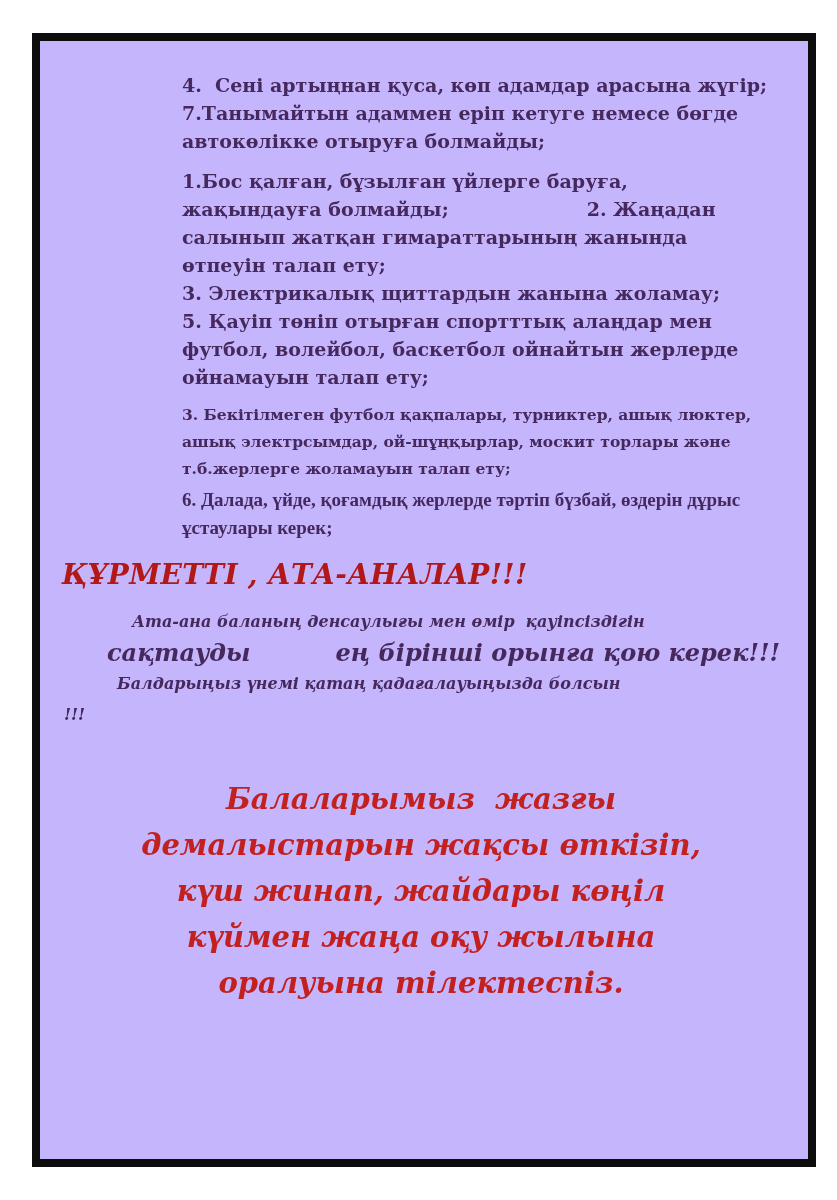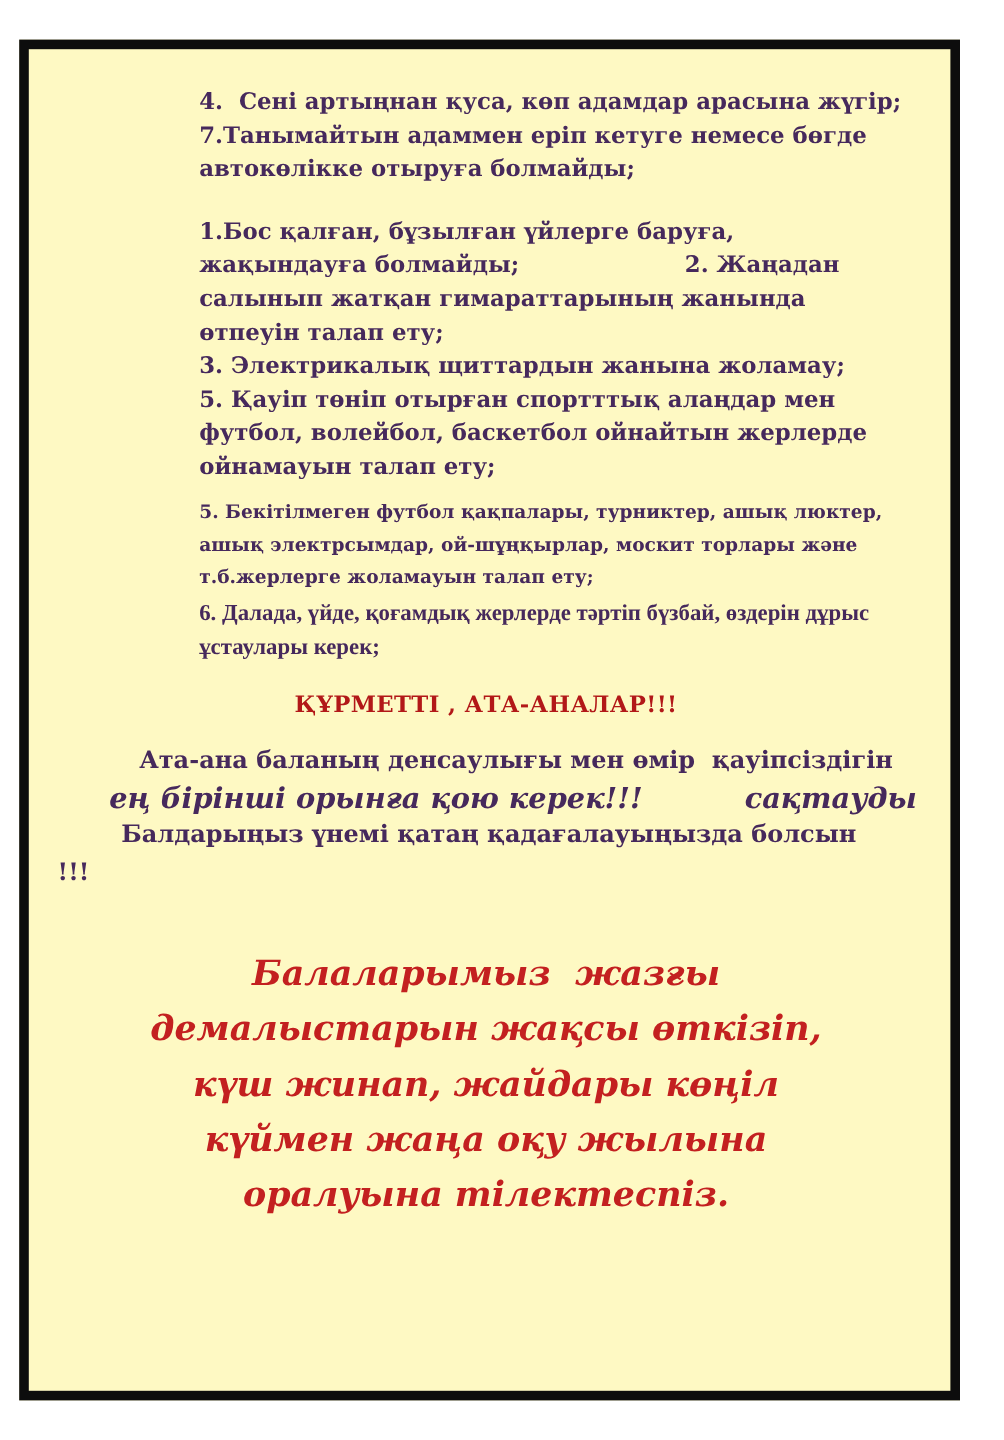--- a/index.html
+++ b/index.html
@@ -9,40 +9,40 @@
     --farewell-red:#c32020;
     --border:#0d0d0d;
   }
   html,body{margin:0;padding:0;}
   body{
     width:837px;height:1200px;position:relative;background:#ffffff;
     font-family:"DejaVu Serif","Liberation Serif",serif;
     -webkit-font-smoothing:antialiased;
   }
   .frame{
-    position:absolute;left:16px;top:33px;width:784px;height:1134px;
-    border:8px solid var(--border);box-sizing:border-box;background:#fef9c3;
+    position:absolute;left:32px;top:33px;width:784px;height:1134px;
+    border:8px solid var(--border);box-sizing:border-box;background:#c4b5fd;
   }
   .content{
     padding:30px 28px 0 22px;color:var(--body-text);font-weight:bold;
   }
   p{margin:0;white-space:pre-wrap;}
   .body-text{font-size:19px;line-height:28px;}
   .top-list{margin-left:120px;width:592px;}
   .section-heading{margin-top:14px;width:690px;text-indent:62px;}
-  .main-list{margin-top:24px;margin-left:120px;width:588px;}
+  .main-list{margin-top:12px;margin-left:120px;width:588px;}
   .rule-5{font-size:15.5px;line-height:27px;margin-top:10px;}
   .rule-6{margin-top:4px;font-family:Liberation Serif, serif;}
   .num-red{color:var(--accent-red);}
   .mid-gap{display:inline-block;width:138px;}
   .parents-heading{
-    margin-top:18px;text-align:center;color:var(--heading-red);
-    font-size:19px;line-height:30px;letter-spacing:0.3px;
+    margin-top:18px;text-align:left;color:var(--heading-red);
+    font-size:28px;line-height:30px;letter-spacing:0.3px;font-style:italic;
   }
-  .appeal{font-size:20px;line-height:31px;}
+  .appeal{font-style:italic;font-size:16px;line-height:31px;}
   .appeal-line1{margin-top:16px;padding-left:70px;}
   .appeal-line2{
     display:flex;justify-content:space-between;align-items:baseline;
     padding-left:45px;font-style:italic;font-size:24px;line-height:31px;
   }
   .appeal-line3{padding-left:55px;}
   .appeal-line4{padding-left:2px;}
   .farewell{
     margin:46px auto 0 auto;width:620px;text-align:center;
     color:var(--farewell-red);font-style:italic;font-weight:bold;
@@ -58,30 +58,30 @@
     <div class="top-list body-text">
       <p>4.  Сені артыңнан қуса, көп адамдар арасына жүгір;</p>
       <p>7.Танымайтын адаммен еріп кетуге немесе бөгде автокөлікке отыруға болмайды;</p>
     </div>
 
 
     <div class="main-list body-text">
       <p><span>1.Бос қалған, бұзылған үйлерге баруға, жақындауға болмайды;</span><span class="mid-gap"></span><span>2. Жаңадан салынып жатқан гимараттарының жанында өтпеуін талап ету;</span></p>
       <p>3. Электрикалық щиттардын жанына жоламау;</p>
       <p>5. Қауіп төніп отырған спортттық алаңдар мен футбол, волейбол, баскетбол ойнайтын жерлерде ойнамауын талап ету;</p>
-      <p class="rule-5">5. Бекітілмеген футбол қақпалары, турниктер, ашық люктер, ашық электрсымдар, ой-шұңқырлар, москит торлары және т.б.жерлерге жоламауын талап ету;</p>
+      <p class="rule-5">3. Бекітілмеген футбол қақпалары, турниктер, ашық люктер, ашық электрсымдар, ой-шұңқырлар, москит торлары және т.б.жерлерге жоламауын талап ету;</p>
       <p class="rule-6">6. Далада, үйде, қоғамдық жерлерде тәртіп бүзбай, өздерін дұрыс ұстаулары керек;</p>
     </div>
 
     <p class="parents-heading">ҚҰРМЕТТІ , АТА-АНАЛАР!!!</p>
 
     <p class="appeal appeal-line1">Ата-ана баланың денсаулығы мен өмір  қауіпсіздігін</p>
     <div class="appeal-line2">
+      <span>сақтауды</span>
       <span>ең бірінші орынға қою керек!!!</span>
-      <span>сақтауды</span>
     </div>
     <p class="appeal appeal-line3">Балдарыңыз үнемі қатаң қадағалауыңызда болсын</p>
     <p class="appeal appeal-line4">!!!</p>
 
     <p class="farewell">Балаларымыз  жазғы демалыстарын жақсы өткізіп, күш жинап, жайдары көңіл күймен жаңа оқу жылына оралуына тілектеспіз.</p>
 
   </div>
 </div>
 
 </body></html>

